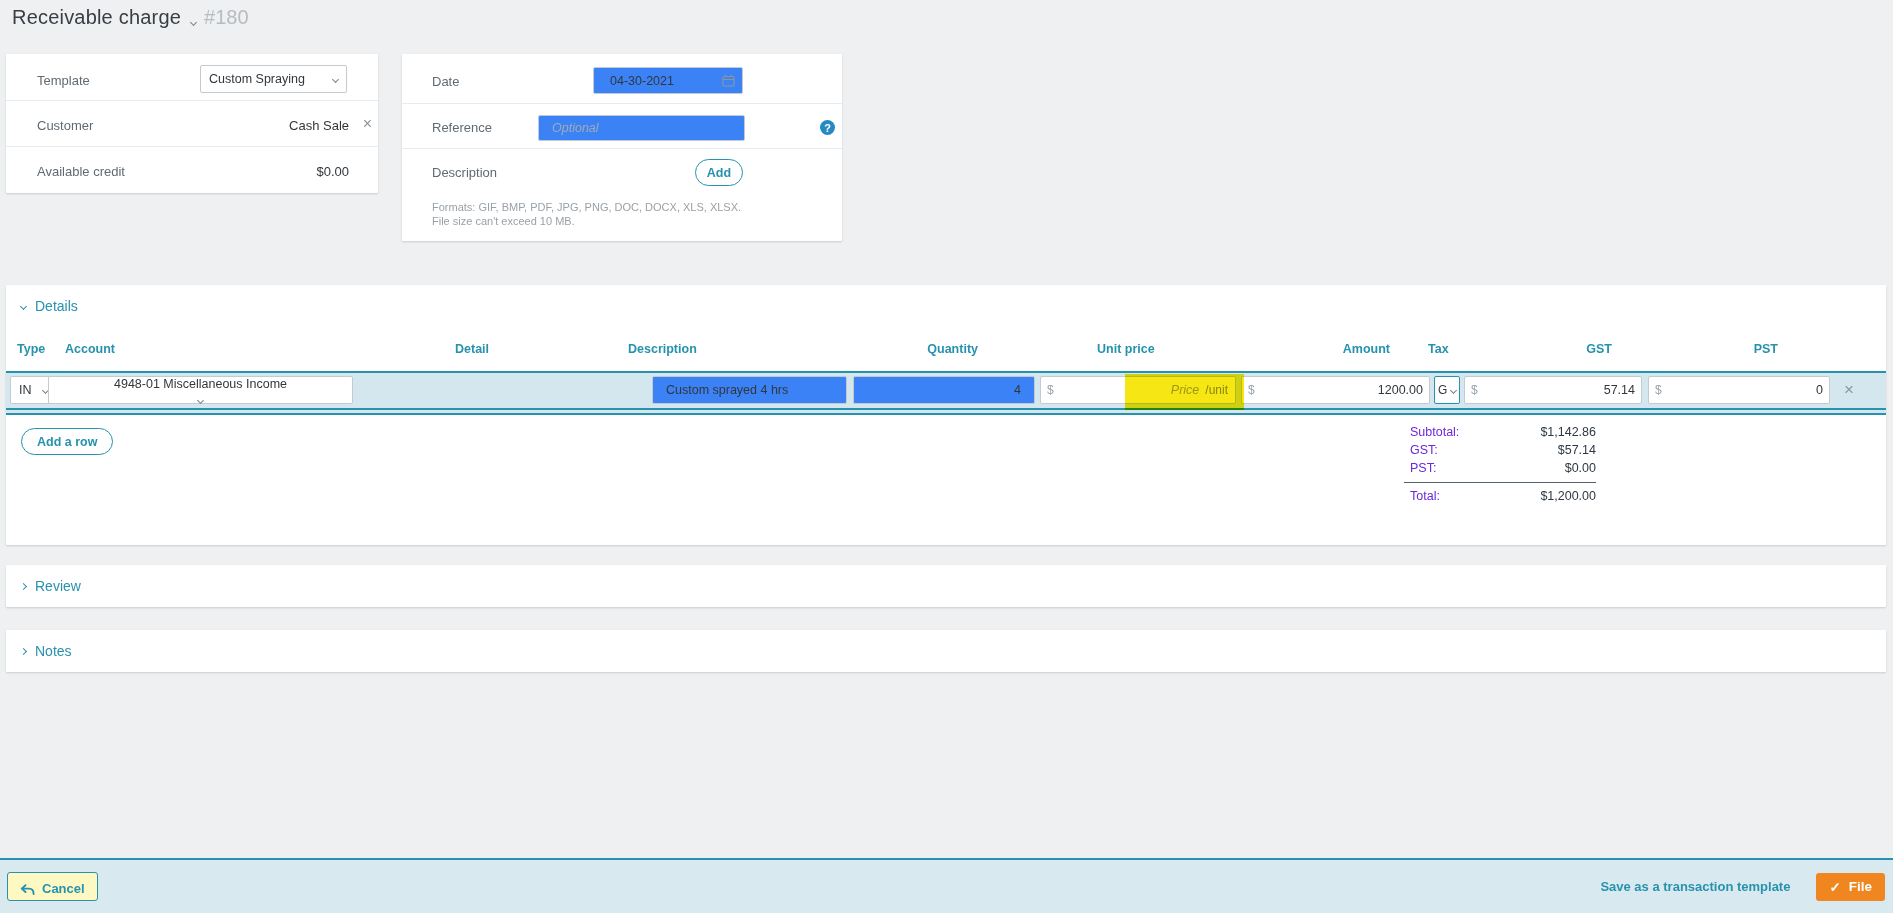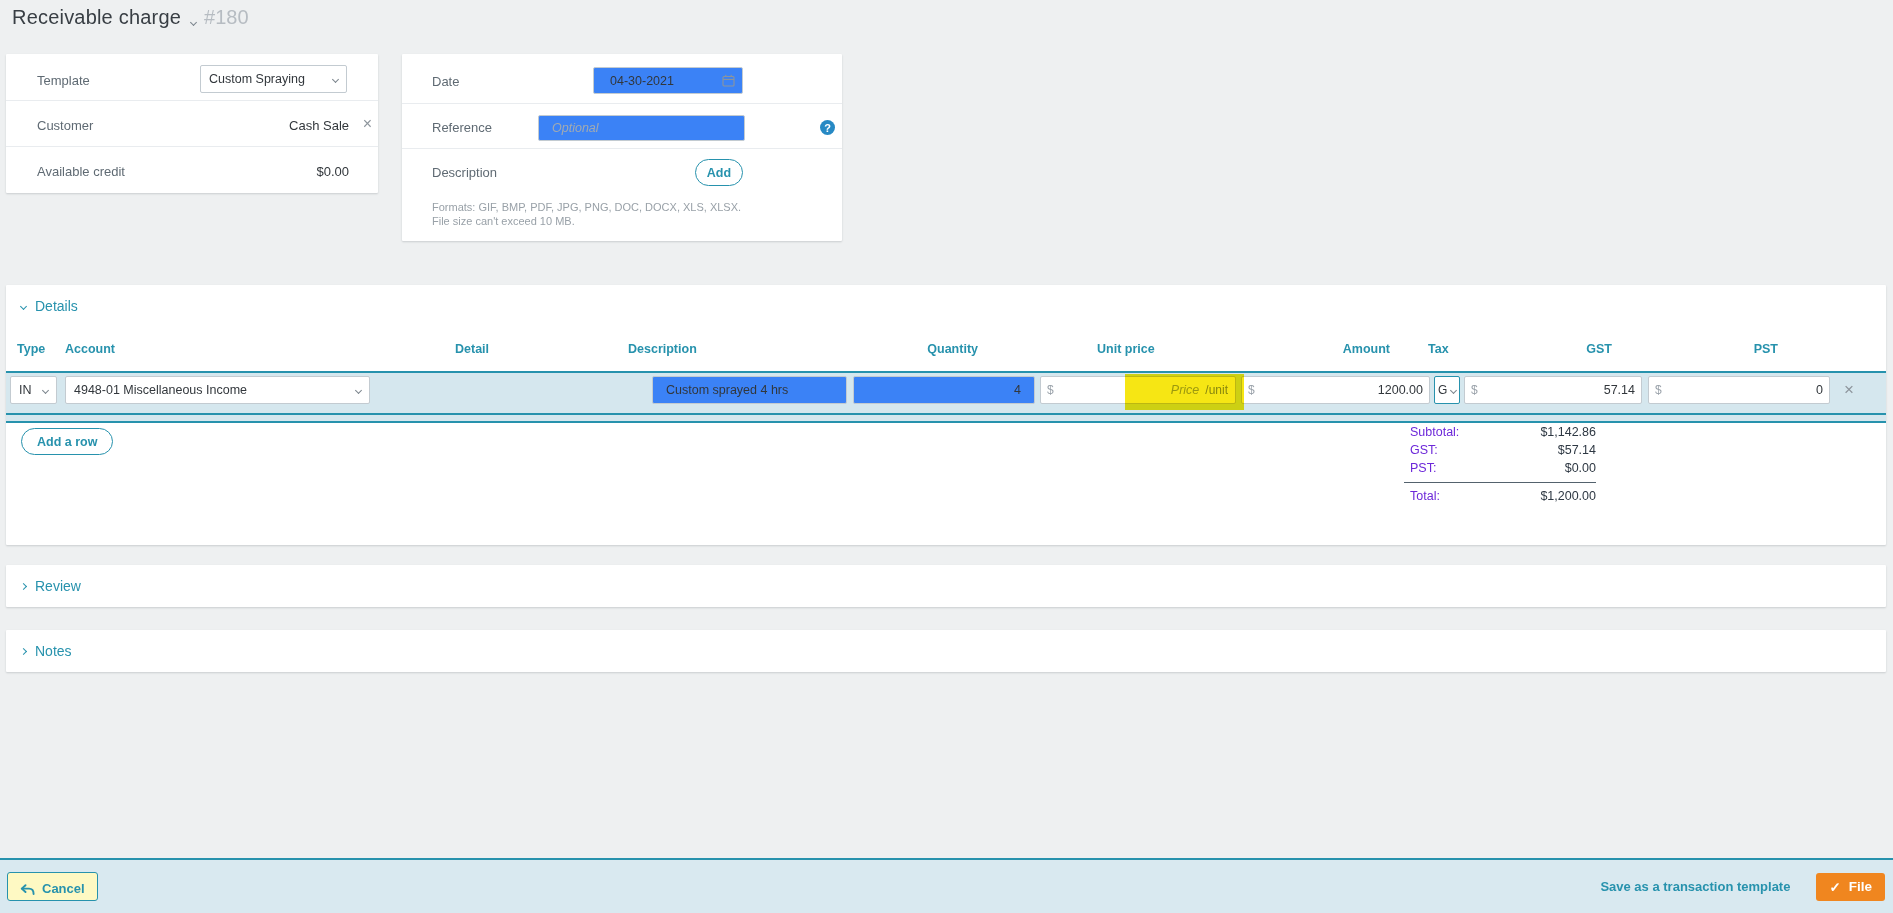--- a/index.html
+++ b/index.html
@@ -67,21 +67,21 @@
     display: inline-flex; align-items: center; justify-content: center;
     width: 15px; height: 15px; border-radius: 50%;
     background: var(--help-blue, #2789c4); color: #fff; font-size: 11px; font-weight: bold;
     cursor: pointer;
   }
   .muted-note { font-size: 11px; color: #99a1a8; }
   
   .section-title { font-size: 14px; color: var(--accent, #2792ad); margin-left: 9px; }
   .col-h { position: absolute; font-size: 12.5px; font-weight: bold; color: var(--accent, #2792ad); white-space: nowrap; }
   .strip {
-    position: absolute; left: 0; right: 0; top: 86px; height: 52px;
+    position: absolute; left: 0; right: 0; top: 86px; height: 39px;
     background: var(--row-selected-bg, #d5e7ee);
     border-top: 2px solid var(--accent, #2792ad);
     border-bottom: 2px solid var(--accent, #2792ad);
   }
   .strip-after {
     position: absolute; left: 0; right: 0; top: 125px; height: 5px;
     background: var(--row-selected-bg, #d5e7ee);
     border-bottom: 2px solid var(--accent, #2792ad);
   }
   .fld { position: absolute; top: 3px; height: 28px; }
@@ -190,21 +190,21 @@
       <span class="col-h" style="left:1422px;">Tax</span>
       <span class="col-h" style="right:274px;">GST</span>
       <span class="col-h" style="right:108px;">PST</span>
     </div>
 
     <div class="strip">
       <div class="select fld" style="left:4px; width:47px;">
         <span>IN</span>
         <span class="chev down small"></span>
       </div>
-      <div class="select fld" style="left:59px; width:305px;">
+      <div class="select fld" style="left:42px; width:305px;flex-direction:column;">
         <span>4948-01 Miscellaneous Income</span>
         <span class="chev down small"></span>
       </div>
       <div class="fld" style="left:646px; width:195px;">
         <input class="text-input" value="Custom sprayed 4 hrs" style="">
       </div>
       <div class="fld" style="left:847px; width:182px;">
         <input class="text-input" style="text-align: right;" value="4">
       </div>
       <div class="money fld" style="left:1034px; width:196px; overflow:visible;">

